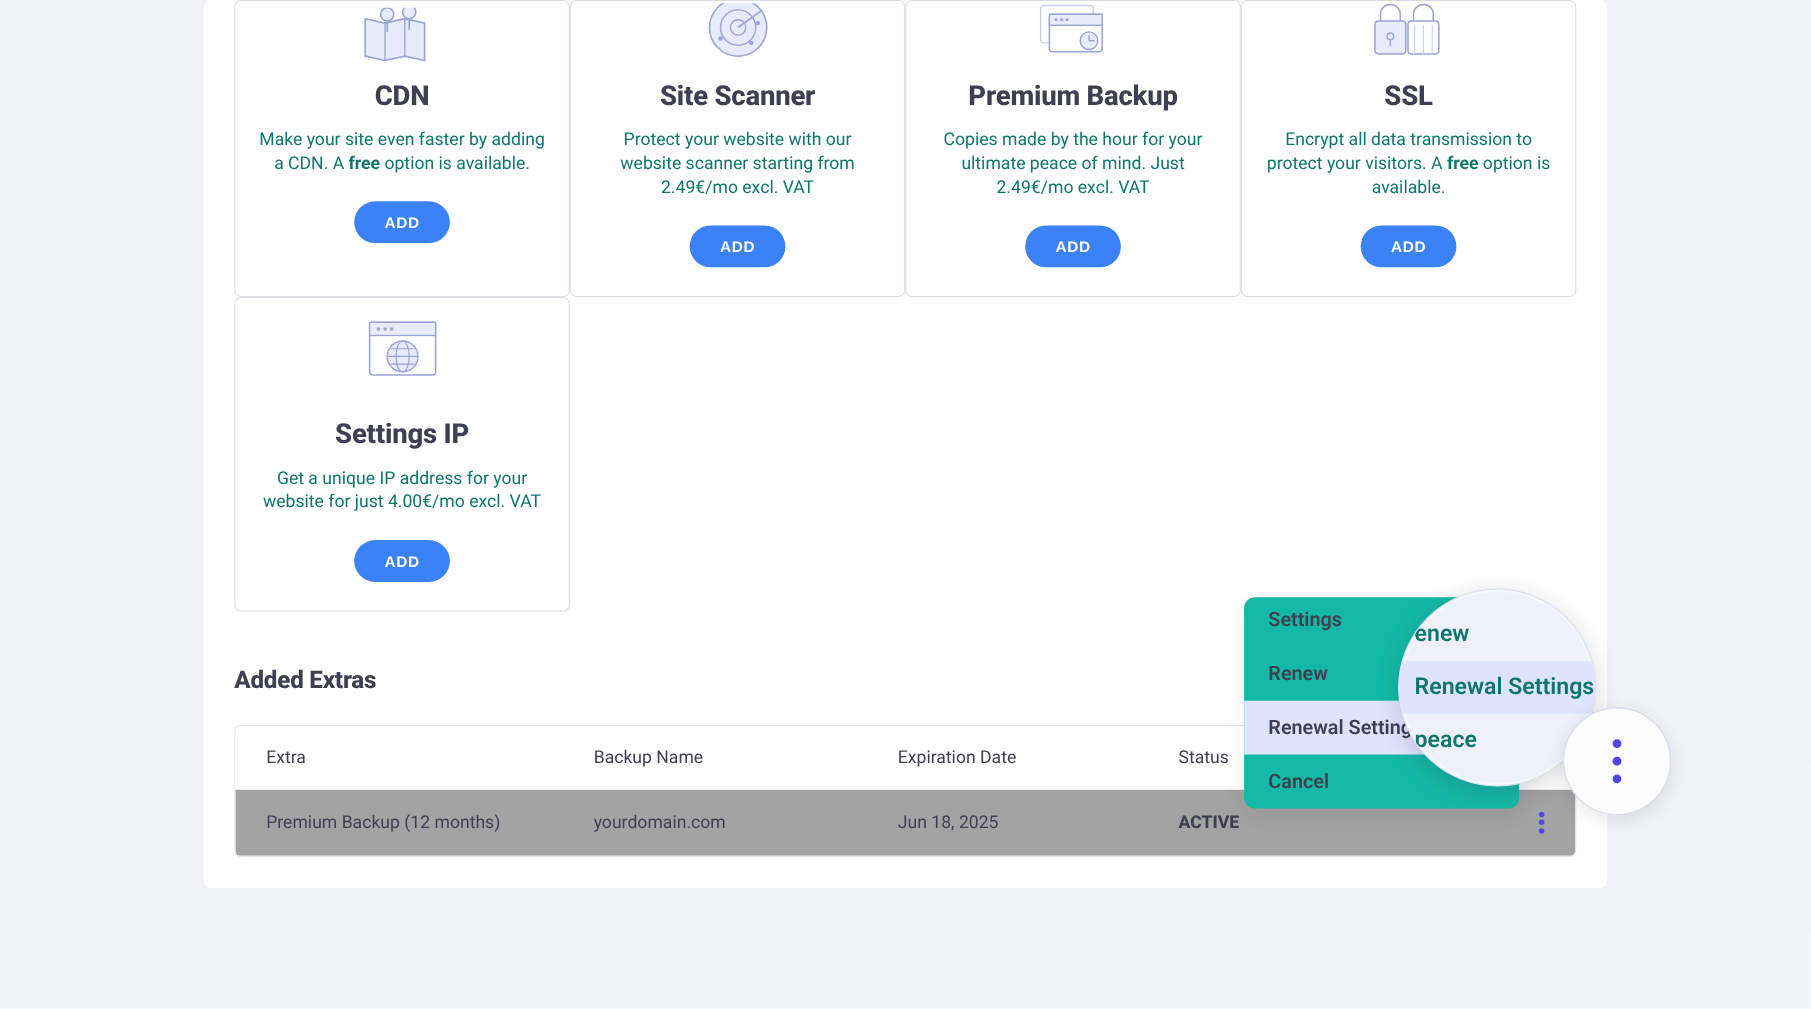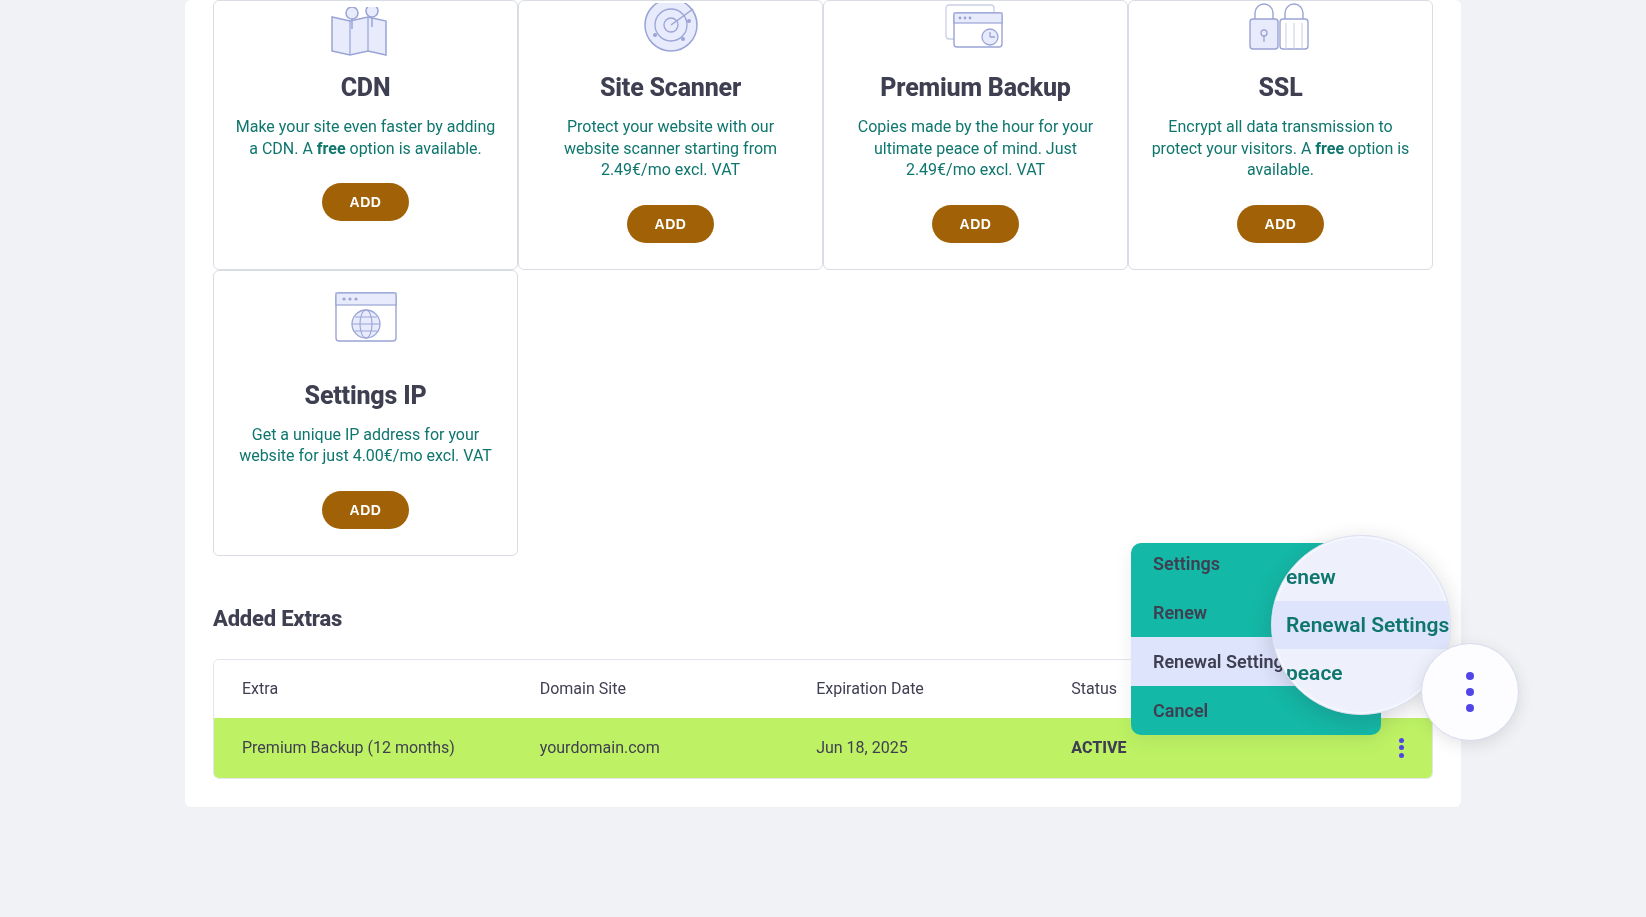--- a/index.html
+++ b/index.html
@@ -58,21 +58,21 @@
     letter-spacing: -0.2px;
   }
   .card-desc {
     font-size: 16px;
     color: #0f766e;
     line-height: 1.35;
     margin-bottom: 24px;
   }
   .card-desc b { font-weight: 700; }
   .add-btn {
-    background: #a16207;
+    background: #3b82f6;
     color: #fff;
     font-weight: 800;
     font-size: 14px;
     letter-spacing: 0.5px;
     border: none;
     border-radius: 999px;
     padding: 11px 28px;
     cursor: pointer;
   }
   .section-heading {
@@ -97,21 +97,21 @@
     height: 58px;
     background: #fff;
   }
   .table-head .th {
     font-weight: 400;
     color: #3f3f52;
     font-size: 16px;
   }
   .table-row {
     height: 60px;
-    background: #bef264;
+    background: #a3a3a3;
   }
   .table-row .td {
     color: #3f3f52;
     font-size: 16px;
   }
   .status-active {
     color: #14a44d;
     font-weight: 800;
     font-size: 17px;
   }
@@ -304,21 +304,21 @@
         <button class="add-btn">ADD</button>
       </div>
 
     </div>
 
     <div class="section-heading">Added Extras</div>
 
     <div class="table-wrap">
       <div class="table-head">
         <div class="th">Extra</div>
-        <div class="th">Domain Site</div>
+        <div class="th">Backup Name</div>
         <div class="th">Expiration Date</div>
         <div class="th">Status</div>
         <div class="th"></div>
       </div>
       <div class="table-row">
         <div class="td">Premium Backup (12 months)</div>
         <div class="td">yourdomain.com</div>
         <div class="td">Jun 18, 2025</div>
         <div class="td status-active">ACTIVE</div>
         <div class="td actions-cell">

